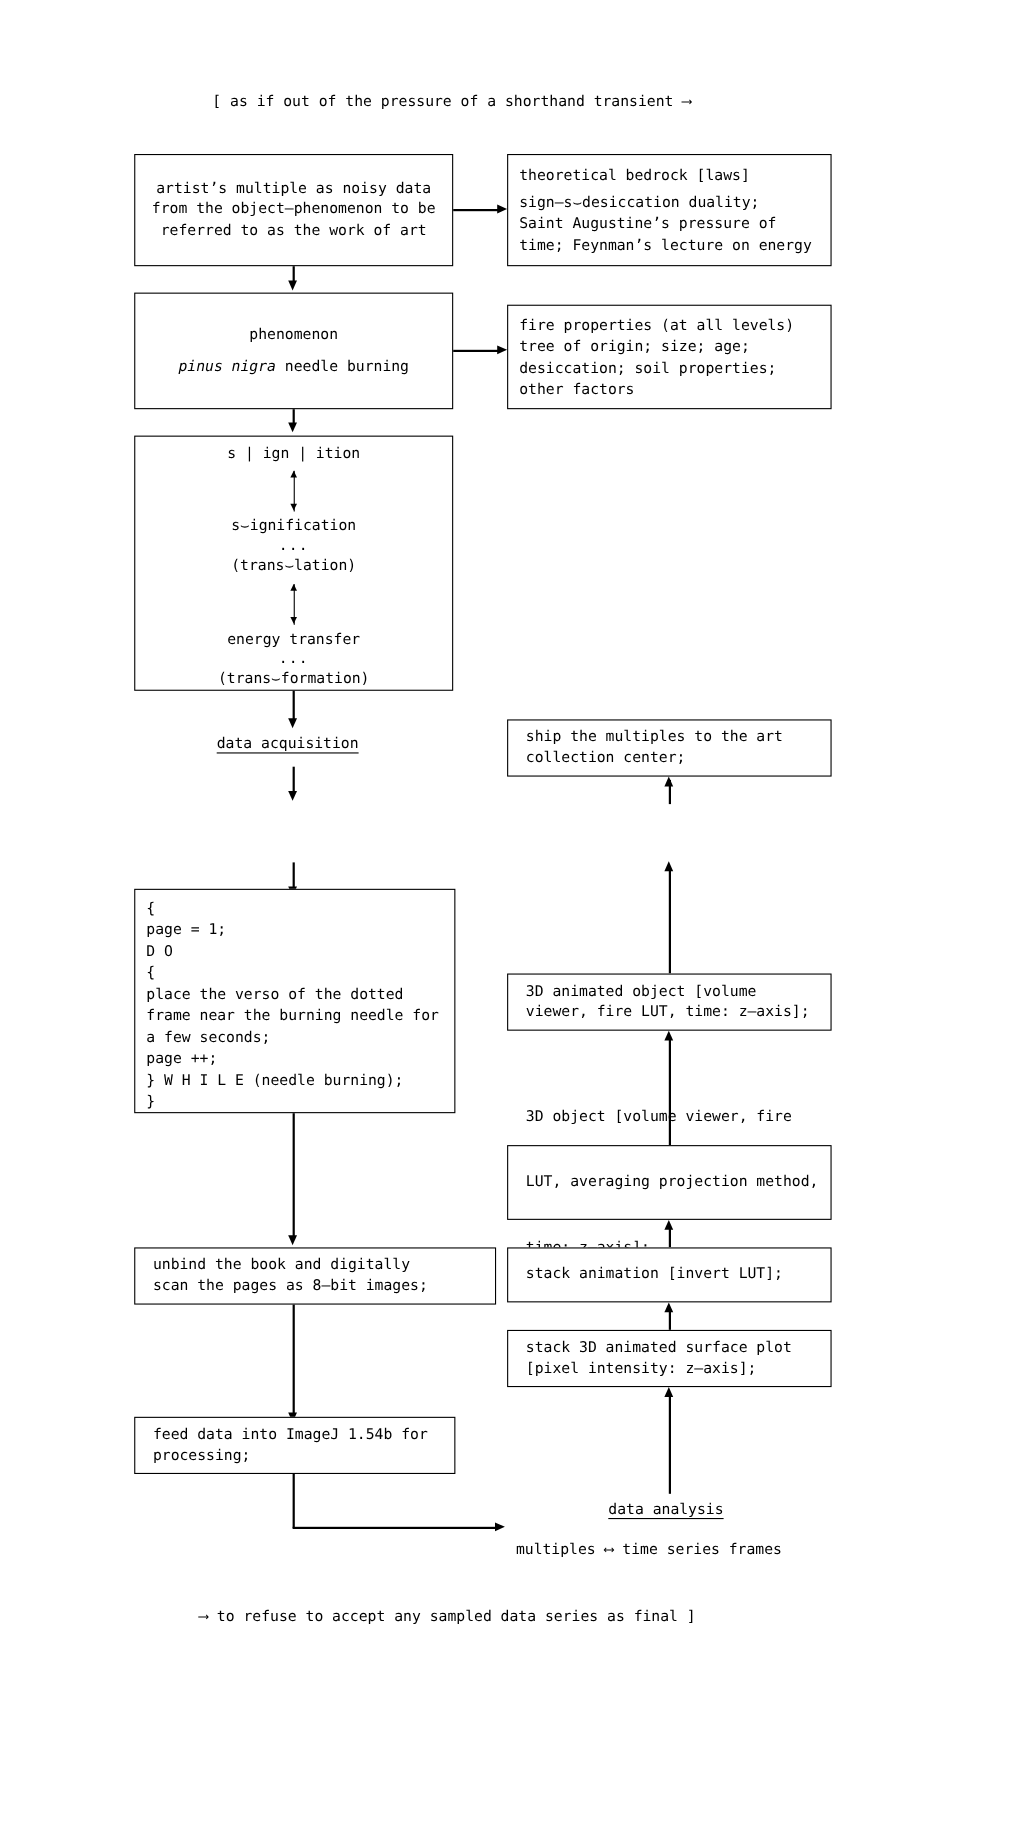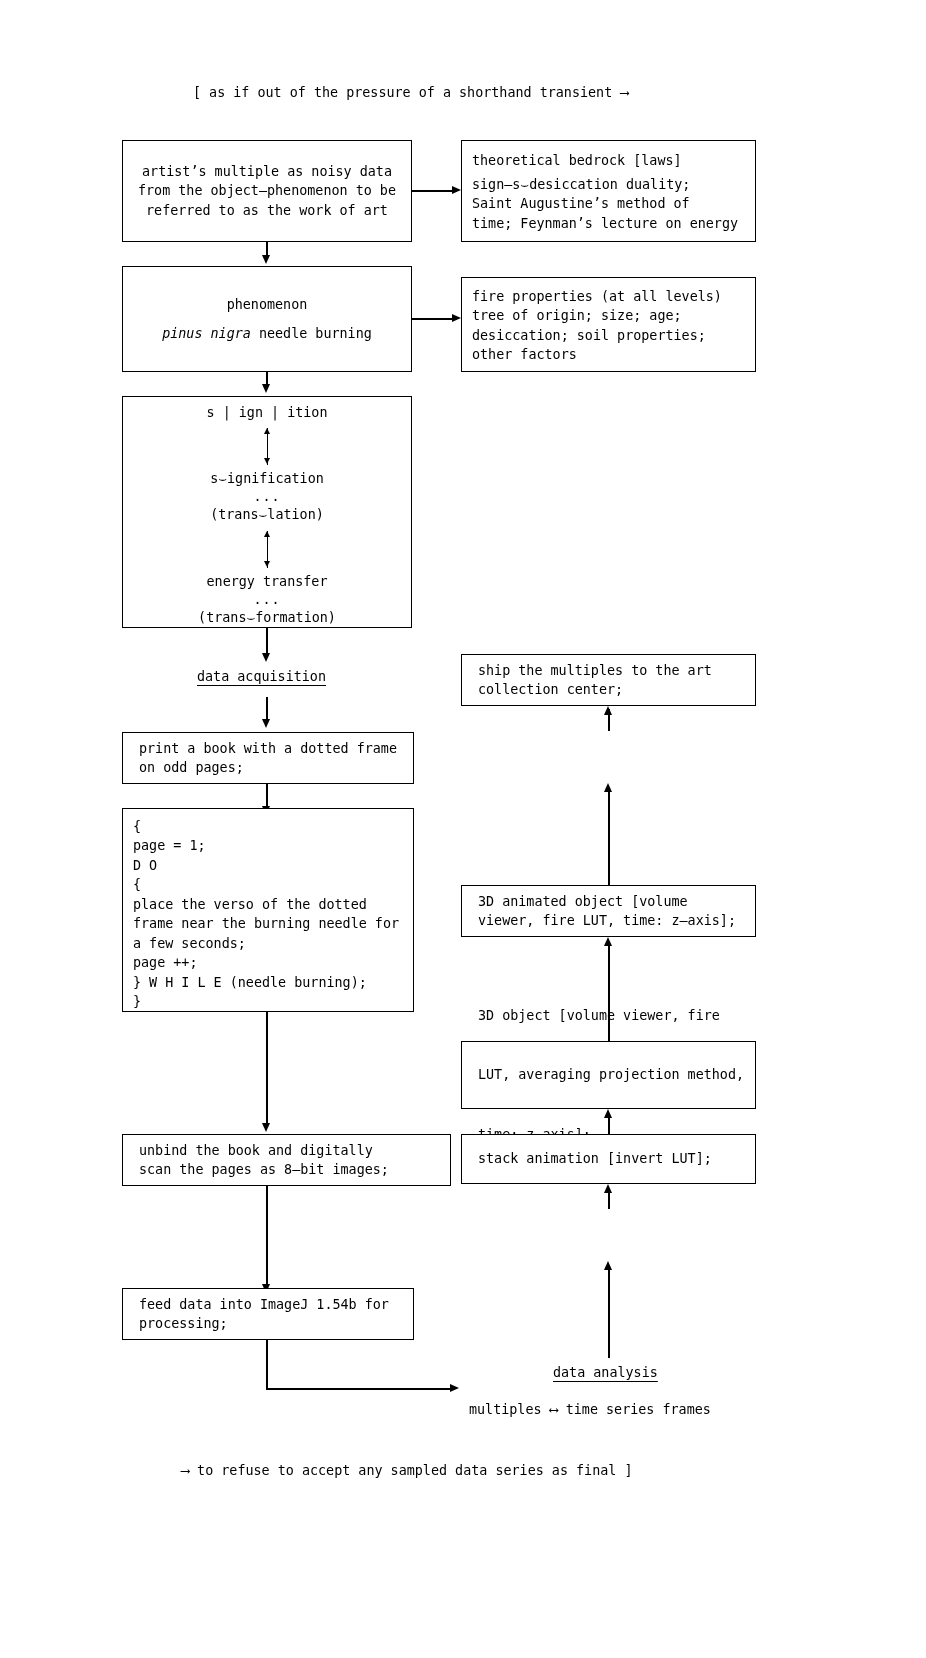--- a/index.html
+++ b/index.html
@@ -133,21 +133,21 @@
     <div>referred to as the work of art</div>
   </div>
 
   <div class="hline" style="left:412px; top:190px; width:41px;"></div>
   <div class="ah-right" style="left:452px; top:185.5px;"></div>
 
   <div class="box topleft" style="left:461px; top:140px; width:295px; height:102px; padding-top:10px;">
     <div>theoretical bedrock [laws]</div>
     <div class="gap"></div>
     <div>sign–s⌣desiccation duality;</div>
-    <div>Saint Augustine’s method of</div>
+    <div>Saint Augustine’s pressure of</div>
     <div>time; Feynman’s lecture on energy</div>
   </div>
 
   <div class="vline" style="left:266px; top:242px; height:15px;"></div>
   <div class="ah-down" style="left:262.2px; top:255px;"></div>
 
   <div class="box center" style="left:122px; top:266px; width:290px; height:106px;">
     <div>phenomenon</div>
     <div class="gap"></div>
     <div><span class="ital">pinus nigra</span><span> needle burning</span></div>
@@ -188,24 +188,20 @@
   </div>
 
   <div class="vline" style="left:266px; top:628px; height:28px;"></div>
   <div class="ah-down" style="left:262.2px; top:653px;"></div>
 
   <div class="caption underline" style="left:197px; top:669px;">data acquisition</div>
 
   <div class="vline" style="left:266px; top:697px; height:24px;"></div>
   <div class="ah-down" style="left:262.2px; top:719px;"></div>
 
-  <div class="box left" style="left:122px; top:732px; width:292px; height:52px;">
-    <div>print a book with a dotted frame</div>
-    <div>on odd pages;</div>
-  </div>
 
   <div class="vline" style="left:266px; top:784px; height:24px;"></div>
   <div class="ah-down" style="left:262.2px; top:806px;"></div>
 
   <div class="box topleft" style="left:122px; top:808px; width:292px; height:204px; padding-top:8px;">
     <div>{</div>
     <div>page = 1;</div>
     <div>D O</div>
     <div>{</div>
     <div>place the verso of the dotted</div>
@@ -266,20 +262,24 @@
   <div class="vline" style="left:608px; top:1116px; height:18px;"></div>
   <div class="ah-up" style="left:604.2px; top:1109px;"></div>
 
   <div class="box left" style="left:461px; top:1134px; width:295px; height:50px;">
     <div>stack animation [invert LUT];</div>
   </div>
 
   <div class="vline" style="left:608px; top:1191px; height:18px;"></div>
   <div class="ah-up" style="left:604.2px; top:1184px;"></div>
 
+  <div class="box left" style="left:461px; top:1209px; width:295px; height:52px;">
+    <div>stack 3D animated surface plot</div>
+    <div>[pixel intensity: z–axis];</div>
+  </div>
 
   <div class="vline" style="left:608px; top:1268px; height:90px;"></div>
   <div class="ah-up" style="left:604.2px; top:1261px;"></div>
 
   <div class="caption underline" style="left:553px; top:1365px;">data analysis</div>
 
   <div class="caption" style="left:469px; top:1402px;">multiples ⟷ time series frames</div>
 
   <div class="caption" style="left:181px; top:1463px;">⟶ to refuse to accept any sampled data series as final ]</div>
 

